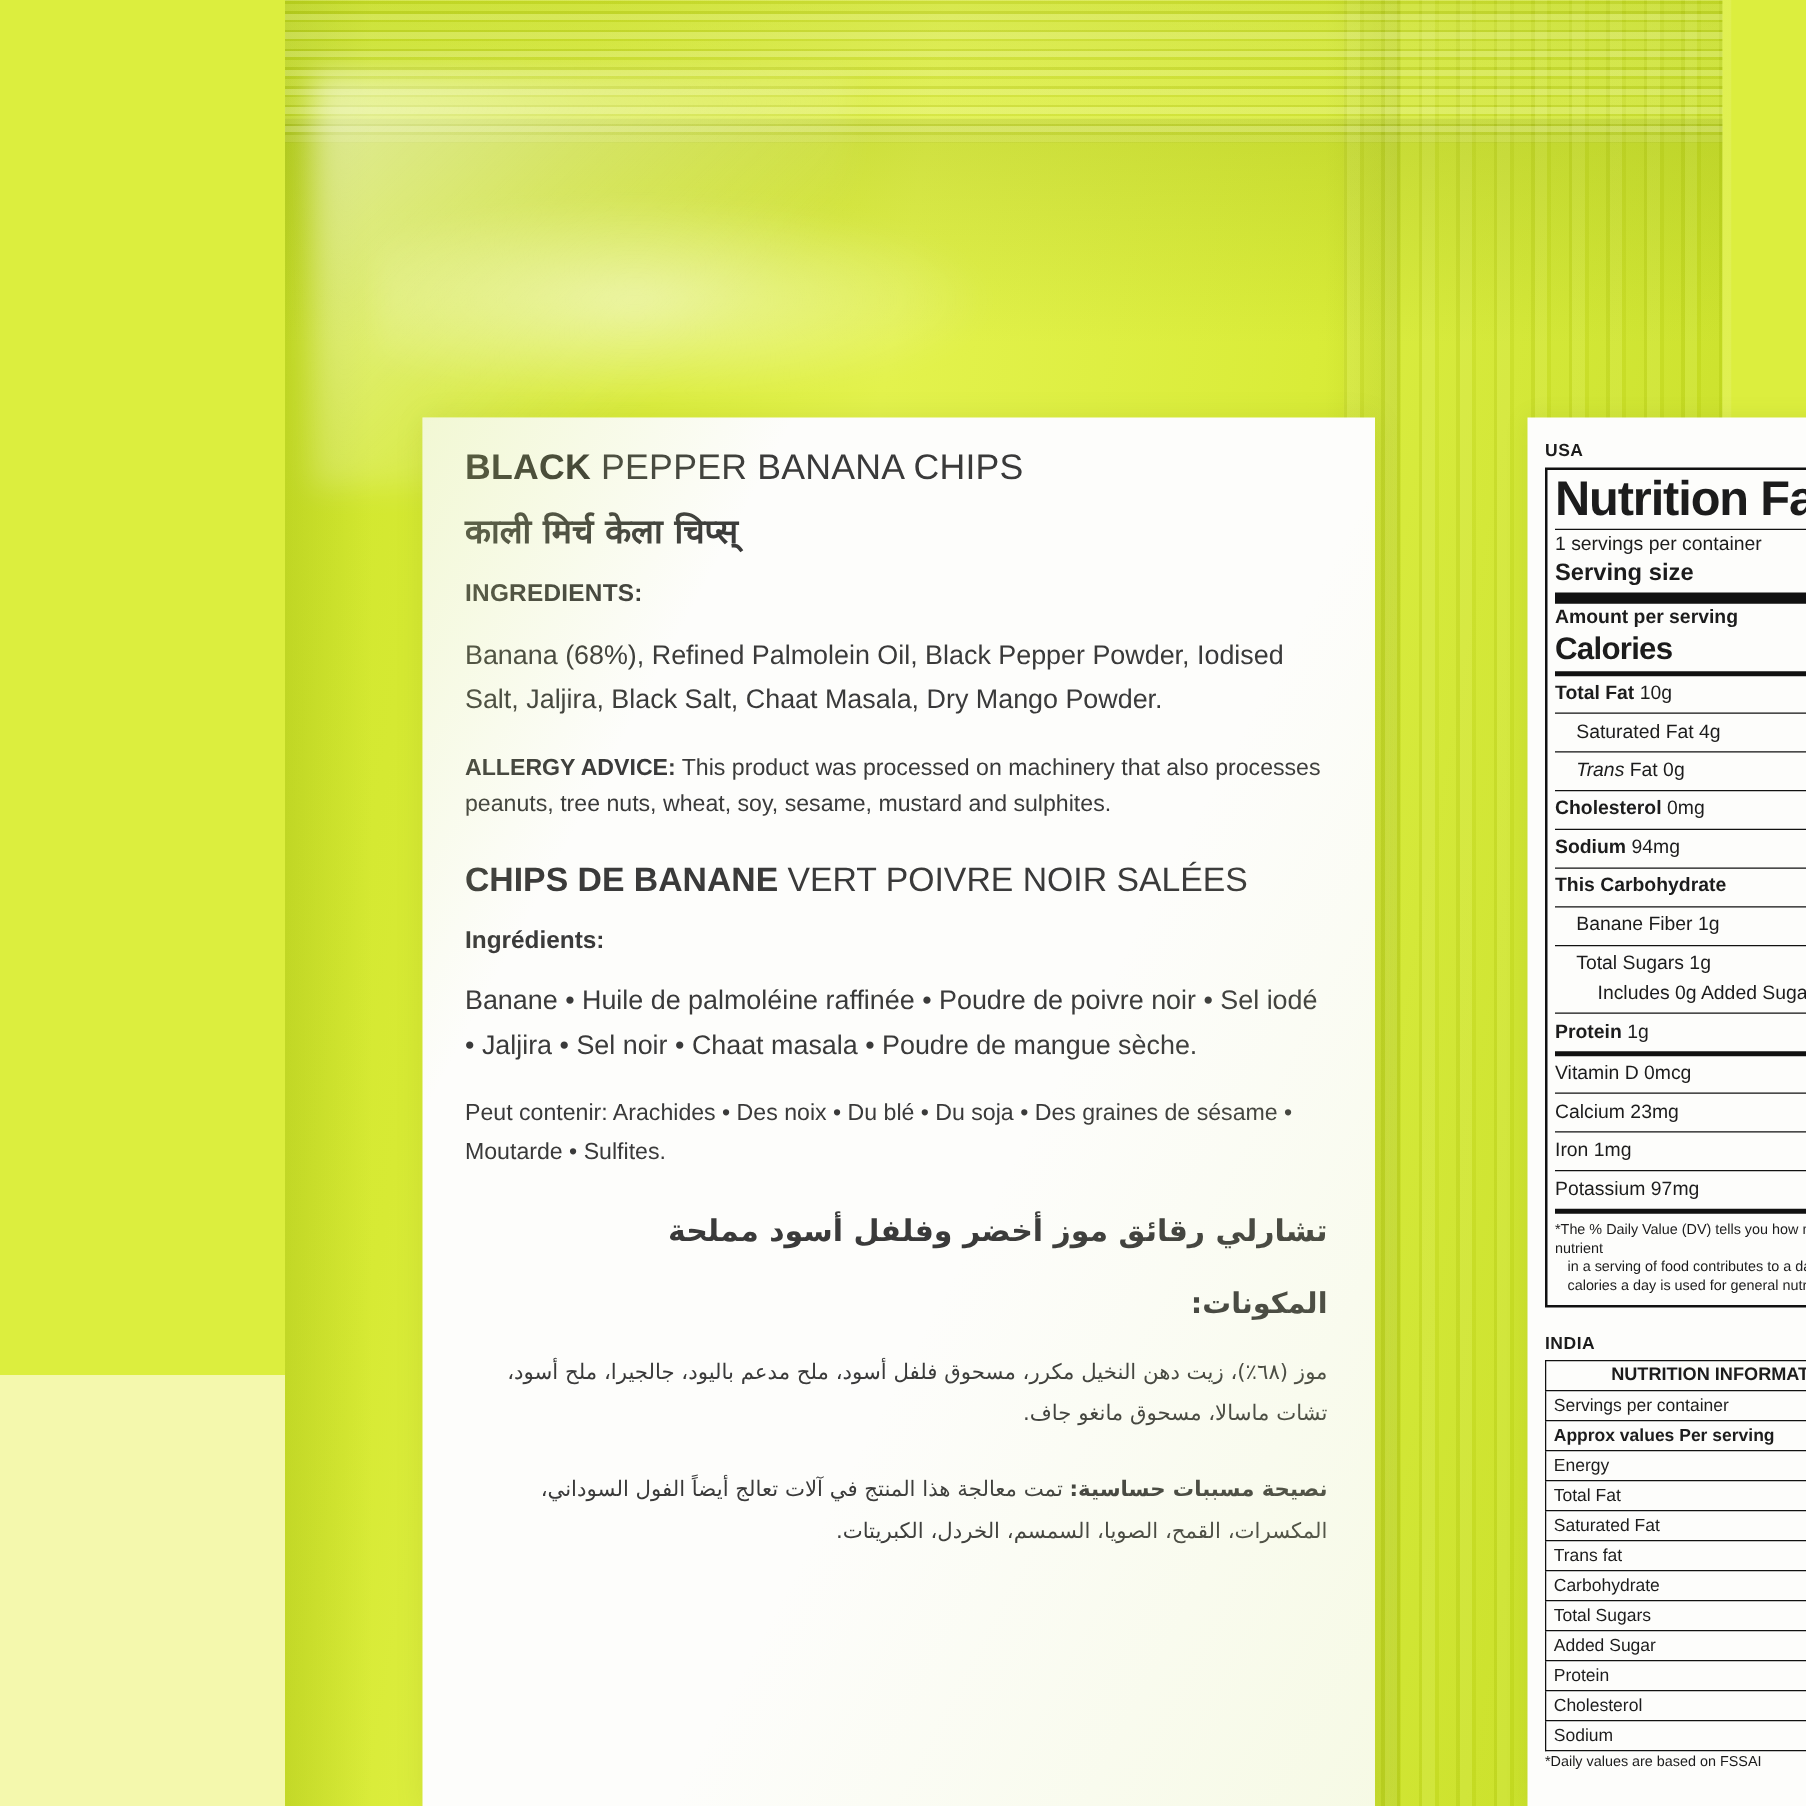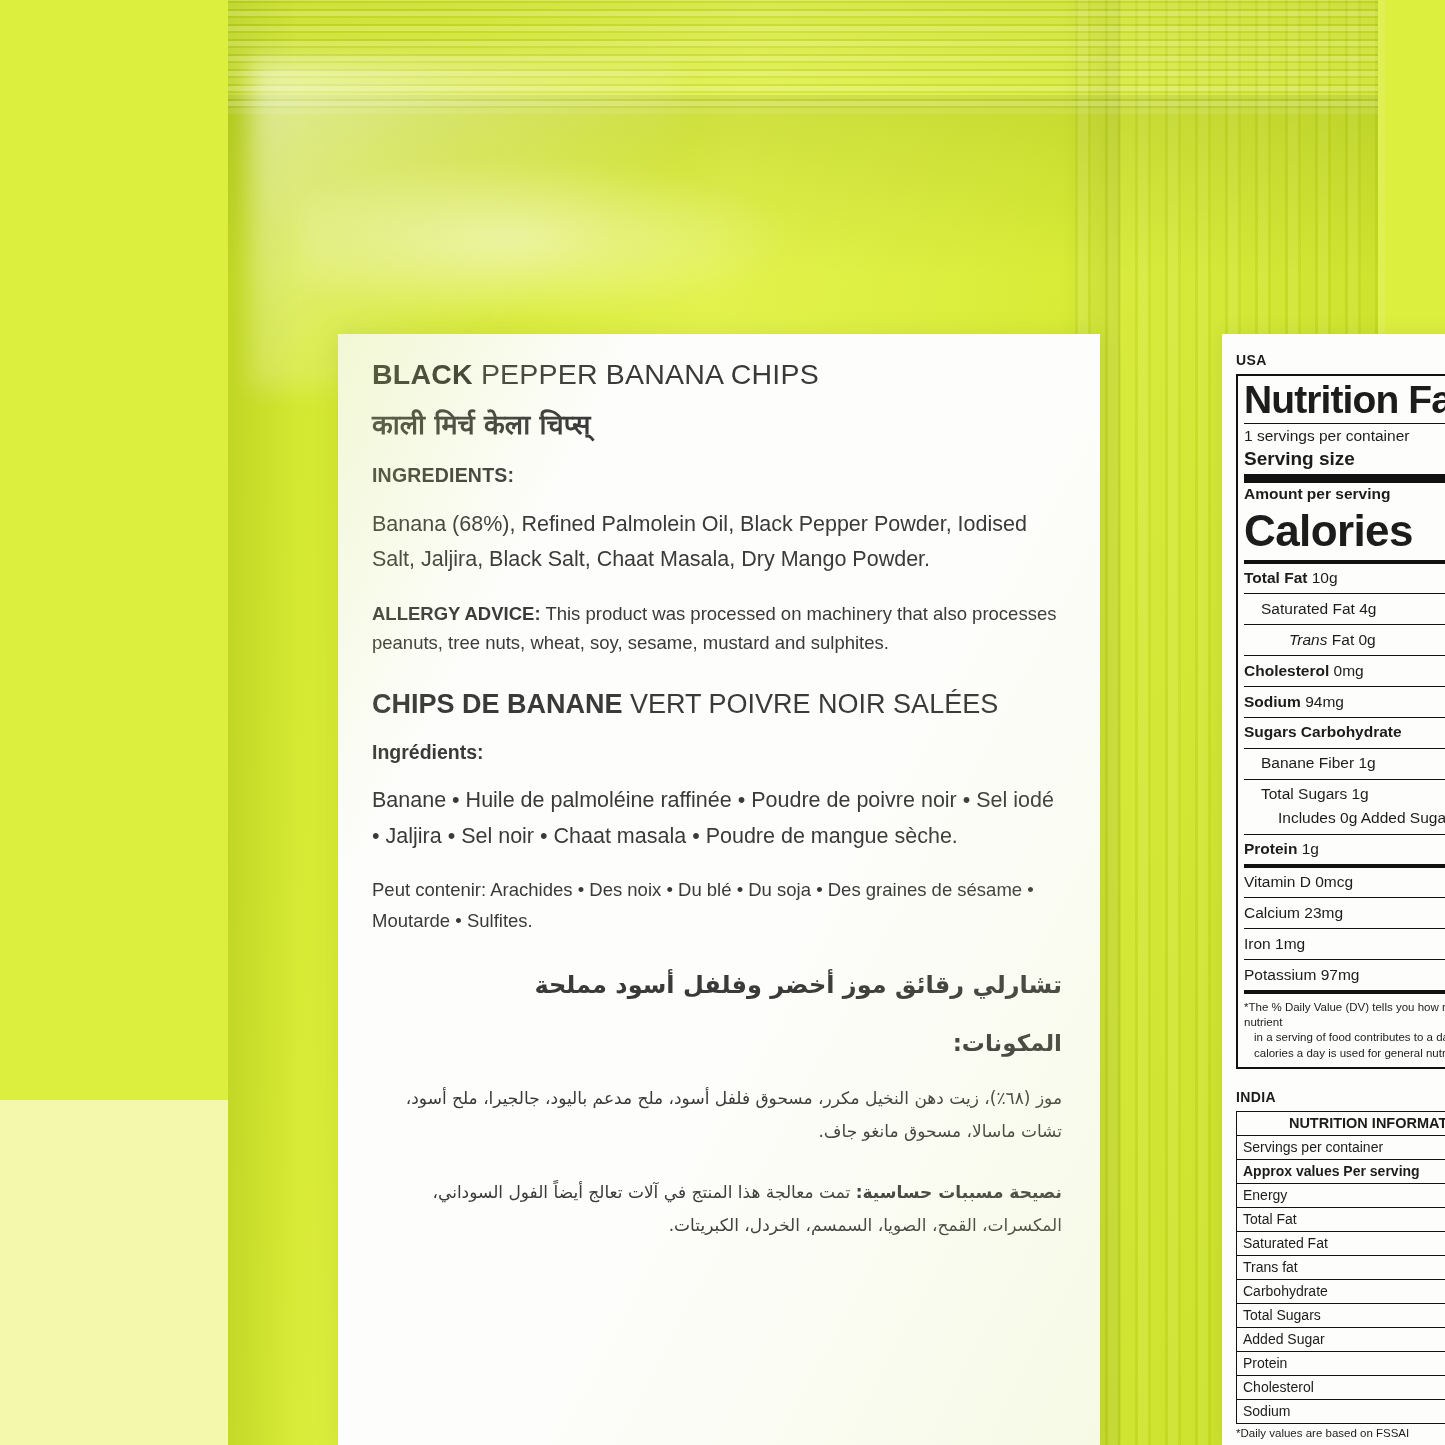--- a/index.html
+++ b/index.html
@@ -258,26 +258,26 @@
     font-weight: 800;
     margin-top: 1px;
   }
   .rule-thick { border-top: 9px solid #111; margin: 4px 0 2px 0; }
   .rule-med { border-top: 4.5px solid #111; margin: 3px 0 2px 0; }
   .rule-thin { border-top: 1.2px solid #111; margin: 3px 0 3px 0; }
   .amount-per { font-size: 15.5px; font-weight: 800; }
   .cal-row {
     display: flex; align-items: flex-end; justify-content: space-between;
   }
-  .cal-word { font-size: 44px; font-weight: 800; letter-spacing: -0.6px; text-align: center; }
+  .cal-word { font-size: 25px; font-weight: 800; letter-spacing: -0.6px; text-align: center; }
   .nut-line { font-size: 15.5px; padding: 2.5px 0; }
   .nut-line b { font-weight: 800; }
   .indent1 { padding-left: 17px; }
   .indent2 { padding-left: 34px; }
-  .ital { font-style: italic; margin-left: 28px; }
+  .ital { font-style: italic; }
   .footnote {
     font-size: 11.5px;
     line-height: 1.32;
     padding-top: 4px;
   }
   .footnote .fn-indent { padding-left: 10px; display: block; }
 
   
   .ind-table {
     width: 290px;
@@ -379,21 +379,21 @@
       <div class="nut-line"><b>Total Fat</b> <span>10g</span></div>
       <div class="rule-thin"></div>
       <div class="nut-line indent1"><span>Saturated Fat</span> <span>4g</span></div>
       <div class="rule-thin"></div>
       <div class="nut-line indent1"><span class="ital">Trans</span> <span>Fat 0g</span></div>
       <div class="rule-thin"></div>
       <div class="nut-line"><b>Cholesterol</b> <span>0mg</span></div>
       <div class="rule-thin"></div>
       <div class="nut-line"><b>Sodium</b> <span>94mg</span></div>
       <div class="rule-thin"></div>
-      <div class="nut-line"><b>Sugars Carbohydrate</b> <span></span></div>
+      <div class="nut-line"><b>This Carbohydrate</b> <span></span></div>
       <div class="rule-thin"></div>
       <div class="nut-line indent1"><span>Banane Fiber</span> <span>1g</span></div>
       <div class="rule-thin"></div>
       <div class="nut-line indent1"><span>Total Sugars</span> <span>1g</span></div>
       <div class="nut-line indent2"><span>Includes 0g Added Sugars</span></div>
       <div class="rule-thin"></div>
       <div class="nut-line"><b>Protein</b> <span>1g</span></div>
       <div class="rule-med"></div>
 
       <div class="nut-line">Vitamin D 0mcg</div>

